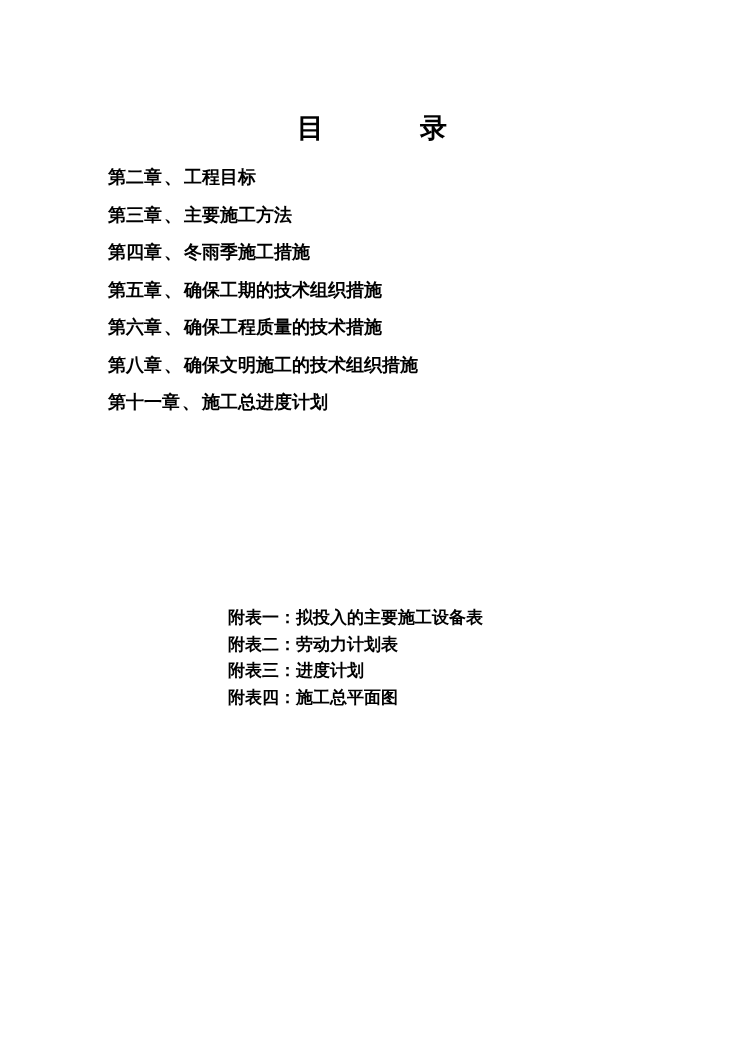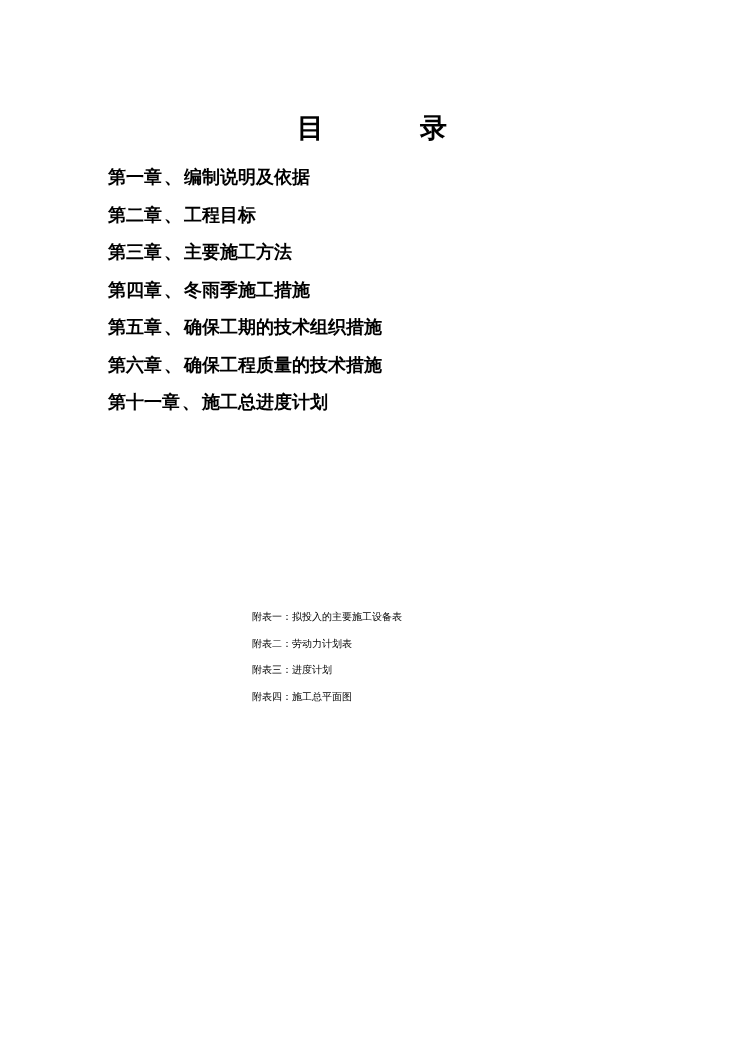--- a/index.html
+++ b/index.html
@@ -56,39 +56,35 @@
   .toc-item .label {
     display: inline-block;
   }
   .annex {
     position: absolute;
     top: 604px;
     left: 228px;
     width: 460px;
   }
   .annex-item {
-    font-size: 10px;
-    font-weight: normal;
+    font-size: 17px;
+    font-weight: bold;
     line-height: 26.5px;
     white-space: nowrap;
-    margin-left: 24px;
   }
 </style>
 </head>
 <body>
 
 <div class="page">
 
   <div class="doc-title">目　　录</div>
 
   <div class="toc">
 
-    <div class="toc-item">
-      <span class="num">第一章</span><span class="sep">、</span><span class="label">编制说明及依据</span>
-    </div>
 
     <div class="toc-item">
       <span class="num">第二章</span><span class="sep">、</span><span class="label">工程目标</span>
     </div>
 
     <div class="toc-item">
       <span class="num">第三章</span><span class="sep">、</span><span class="label">主要施工方法</span>
     </div>
 
     <div class="toc-item">
@@ -97,20 +93,23 @@
 
     <div class="toc-item">
       <span class="num">第五章</span><span class="sep">、</span><span class="label">确保工期的技术组织措施</span>
     </div>
 
     <div class="toc-item">
       <span class="num">第六章</span><span class="sep">、</span><span class="label">确保工程质量的技术措施</span>
     </div>
 
 
+    <div class="toc-item">
+      <span class="num">第八章</span><span class="sep">、</span><span class="label">确保文明施工的技术组织措施</span>
+    </div>
 
 
 
     <div class="toc-item">
       <span class="num">第十一章</span><span class="sep">、</span><span class="label">施工总进度计划</span>
     </div>
 
 
   </div>
 

